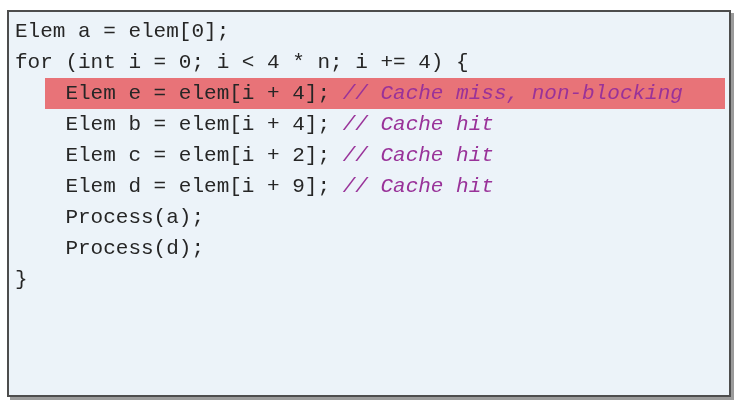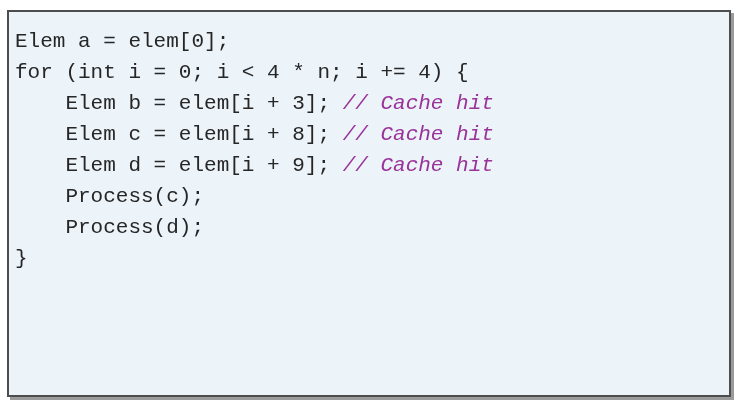--- a/index.html
+++ b/index.html
@@ -23,21 +23,20 @@
     left: 7px;
     top: 10px;
     width: 724px;
     height: 387px;
     background: var(--background);
     border: 2px solid var(--border);
     box-shadow: 3px 3px 0 var(--shadow);
   }
   .code-lines {
     padding: 4px 0 0 6px;
-    margin-top: 10px;
   }
   .line {
     white-space: pre;
     font-size: 21px;
     line-height: 31px;
     height: 31px;
     color: var(--code-text);
   }
   .line.hl {
     background: linear-gradient(
@@ -54,20 +53,21 @@
     font-style: italic;
   }
 </style>
 </head>
 <body>
 
 <div class="code-box">
   <div class="code-lines">
     <div class="line"><span class="code">Elem a = elem[0];</span><span class="comment"></span></div>
     <div class="line"><span class="code">for (int i = 0; i &lt; 4 * n; i += 4) {</span><span class="comment"></span></div>
-    <div class="line"><span class="code">    Elem b = elem[i + 3]; </span><span class="comment">// Cache hit</span></div>
-    <div class="line"><span class="code">    Elem c = elem[i + 8]; </span><span class="comment">// Cache hit</span></div>
+    <div class="line hl"><span class="code">    Elem e = elem[i + 4]; </span><span class="comment">// Cache miss, non-blocking</span></div>
+    <div class="line"><span class="code">    Elem b = elem[i + 4]; </span><span class="comment">// Cache hit</span></div>
+    <div class="line"><span class="code">    Elem c = elem[i + 2]; </span><span class="comment">// Cache hit</span></div>
     <div class="line"><span class="code">    Elem d = elem[i + 9]; </span><span class="comment">// Cache hit</span></div>
-    <div class="line"><span class="code">    Process(c);</span><span class="comment"></span></div>
+    <div class="line"><span class="code">    Process(a);</span><span class="comment"></span></div>
     <div class="line"><span class="code">    Process(d);</span><span class="comment"></span></div>
     <div class="line"><span class="code">}</span><span class="comment"></span></div>
   </div>
 </div>
 
 </body></html>

